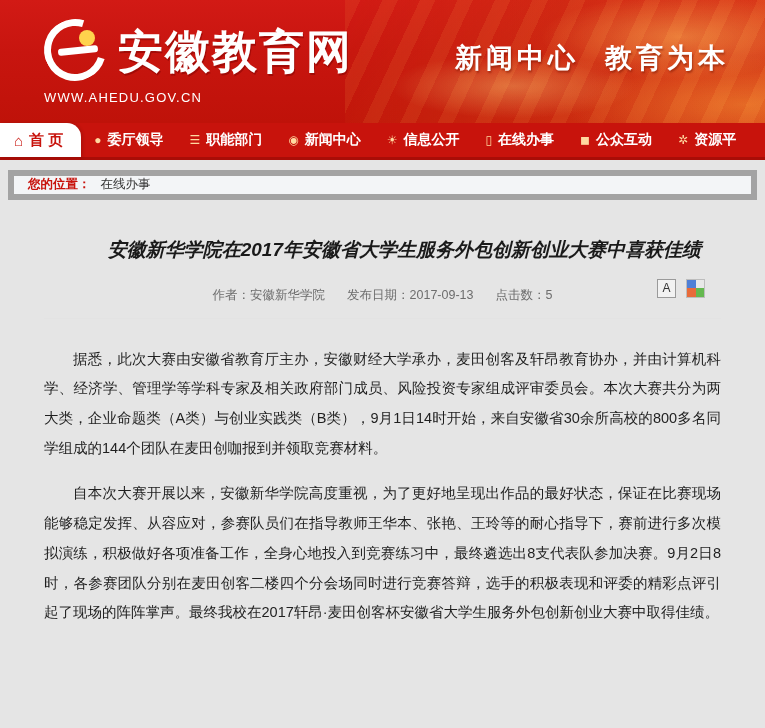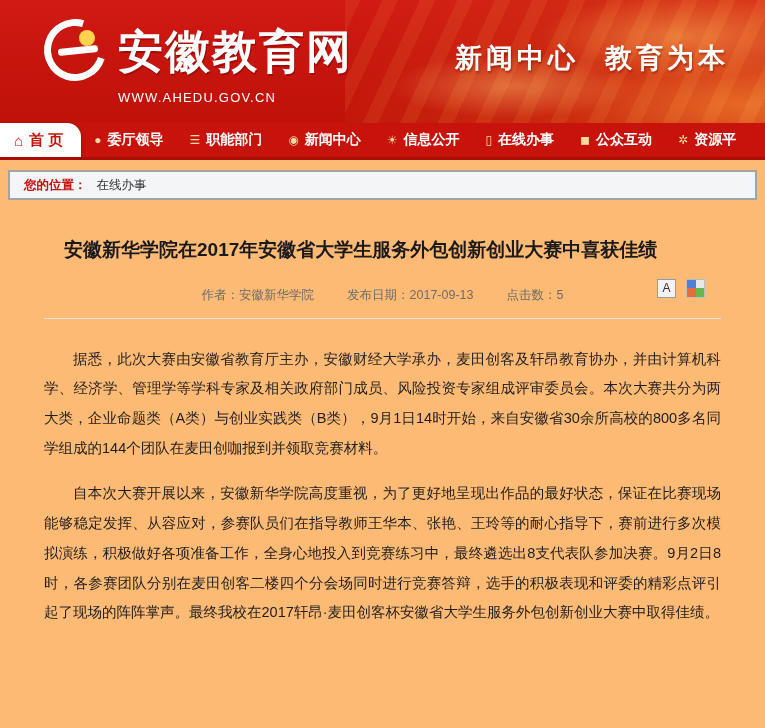--- a/index.html
+++ b/index.html
@@ -3,21 +3,21 @@
 <meta charset="utf-8">
 <style>
   * { box-sizing: border-box; }
   html, body {
     margin: 0; padding: 0;
     width: 765px; height: 728px;
     background: #ffffff;
     font-family: "Liberation Sans", "DejaVu Sans", sans-serif;
     overflow: hidden;
   }
-  .page { width: 765px; height: 728px; position: relative; background:#fdba74; }
+  .page { width: 765px; height: 728px; position: relative; background:#e5e5e5; }
 
   
   .banner {
     position: relative;
     height: 123px;
     background:
       linear-gradient(180deg, #d21a15 0%, #c8150f 42%, #bf1209 100%);
     overflow: hidden;
   }
   .banner .cloud {
@@ -66,21 +66,20 @@
     letter-spacing: 2px;
     text-shadow: 1px 2px 0 rgba(120,0,0,.45);
     line-height: 1;
     padding-top: 4px;
   }
   .logo-url {
     color:#ffffff;
     font-size: 13px;
     letter-spacing: 1.2px;
     margin-top: 8px;
-    margin-left: 74px;
     font-family:"Liberation Sans",sans-serif;
   }
   .logo-sub {
     position:absolute; left:44px; top:104px;
     color:#ffe9c9; font-size:12px; letter-spacing:.5px;
   }
   .slogan {
     position:absolute; right: 36px; top: 40px;
     color:#fff; font-size: 27px; font-weight:700;
     letter-spacing: 4px;
@@ -121,47 +120,48 @@
   .nav .nitem .nicon {
     margin-right:6px; font-size: 12px; color:#ffd9a0; line-height:1;
   }
   .nav .nitem + .nitem { }
 
   
   .crumb {
     margin: 10px 8px 0 8px;
     height: 30px;
     background: #f3f5f7;
-    border: 2px solid #a3a3a3;
-    display:flex; align-items:center;
+    border: 6px solid #a3a3a3;
+    display:flex; align-items:flex-start;
     padding: 0 14px;
     font-size: 12.5px;
     color: #4b4b4b;
   }
   .crumb .lbl { color:#c8130c; font-weight:700; margin-right: 10px; }
   .crumb .val { color:#333; }
 
   
   .article {
     margin: 0 8px;
     padding: 22px 36px 0 36px;
   }
   .art-title {
-    text-align:left;
+    text-align:right;
     font-size: 19px;
     font-weight: 700;
     color:#1a1a1a;
     line-height: 1.5;
     font-family:"Liberation Sans","DejaVu Sans",sans-serif;
     padding: 14px 20px 6px 20px;
+    font-style: italic;
   }
   .art-meta {
     position: relative;
     display:flex; align-items:center; justify-content:center;
-    gap: 33px;
+    gap: 22px;
     color:#6d6d6d; font-size: 12.5px;
     padding: 16px 0 14px 0;
     text-align: right;
   }
   .meta-tools {
     position:absolute; right: 16px; top: 8px;
     display:flex; align-items:center; gap: 10px;
   }
   .font-btn {
     width: 19px; height:19px;

